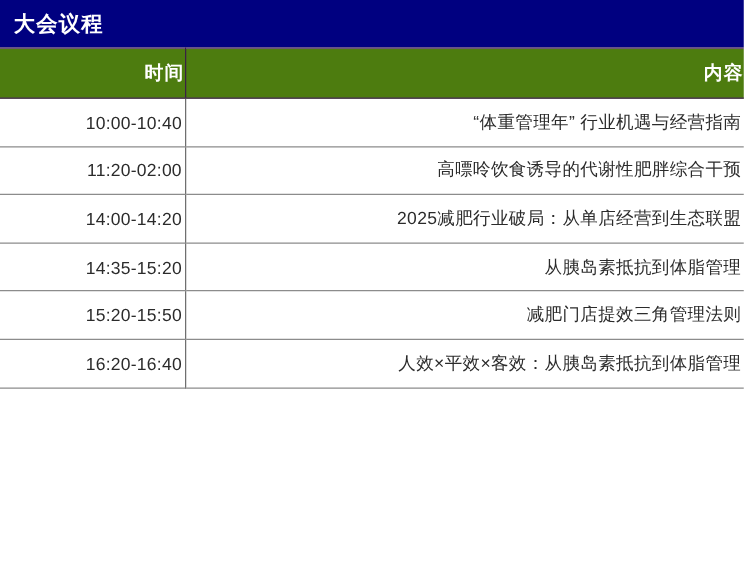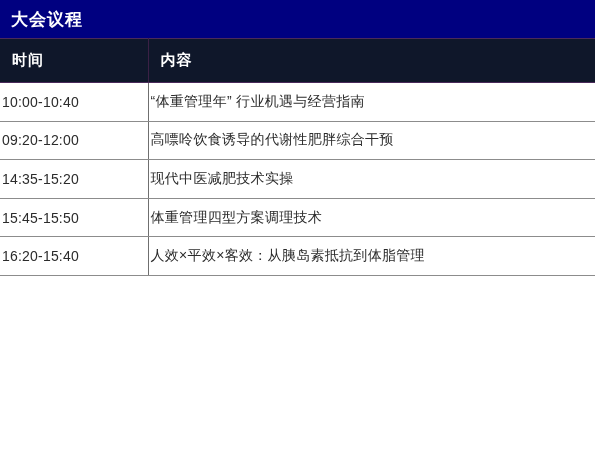--- a/index.html
+++ b/index.html
@@ -51,45 +51,45 @@
     top: 38px;
     width: 595px;
     border-collapse: collapse;
     table-layout: fixed;
   }
   .agenda-table col.col-time  { width: 148px; }
   .agenda-table col.col-topic { width: 447px; }
 
   
   .agenda-table thead th {
-    background: #0f172a;
+    background: #4d7c0f;
     color: #ffffff;
     font-size: 15px;
     font-weight: bold;
     height: 40px;
-    text-align: left;
+    text-align: right;
     vertical-align: middle;
     letter-spacing: 1px;
     border: 1px solid #4a2a5a;
     border-left: none;
     border-right: none;
-    padding: 12px;
+    padding: 0;
     box-sizing: border-box;
   }
   .agenda-table thead th.th-time {
     border-right: 1px solid #3b2045;
   }
 
   
   .agenda-table tbody td {
     height: 38.6px;
     background: #ffffff;
     color: #2b2b2b;
     font-size: 14px;
-    text-align: left;
+    text-align: right;
     vertical-align: middle;
     border: 1px solid #8c8c8c;
     border-left: none;
     border-right: none;
     padding: 0 2px;
     box-sizing: border-box;
     white-space: nowrap;
     overflow: hidden;
   }
   .agenda-table tbody td.cell-time {
@@ -124,31 +124,35 @@
         <th class="th-time">时间</th>
         <th class="th-topic">内容</th>
       </tr>
     </thead>
     <tbody id="agenda-body">
         <tr>
           <td class="cell-time">10:00-10:40</td>
           <td class="cell-topic">“体重管理年” 行业机遇与经营指南</td>
         </tr>
         <tr>
-          <td class="cell-time">09:20-12:00</td>
+          <td class="cell-time">11:20-02:00</td>
           <td class="cell-topic">高嘌呤饮食诱导的代谢性肥胖综合干预</td>
         </tr>
         <tr>
-          <td class="cell-time">14:35-15:20</td>
-          <td class="cell-topic">现代中医减肥技术实操</td>
+          <td class="cell-time">14:00-14:20</td>
+          <td class="cell-topic">2025减肥行业破局：从单店经营到生态联盟</td>
         </tr>
         <tr>
-          <td class="cell-time">15:45-15:50</td>
-          <td class="cell-topic">体重管理四型方案调理技术</td>
+          <td class="cell-time">14:35-15:20</td>
+          <td class="cell-topic">从胰岛素抵抗到体脂管理</td>
         </tr>
         <tr>
-          <td class="cell-time">16:20-15:40</td>
+          <td class="cell-time">15:20-15:50</td>
+          <td class="cell-topic">减肥门店提效三角管理法则</td>
+        </tr>
+        <tr>
+          <td class="cell-time">16:20-16:40</td>
           <td class="cell-topic">人效×平效×客效：从胰岛素抵抗到体脂管理</td>
         </tr>
       </tbody>
   </table>
 
 </div>
 
 </body></html>

